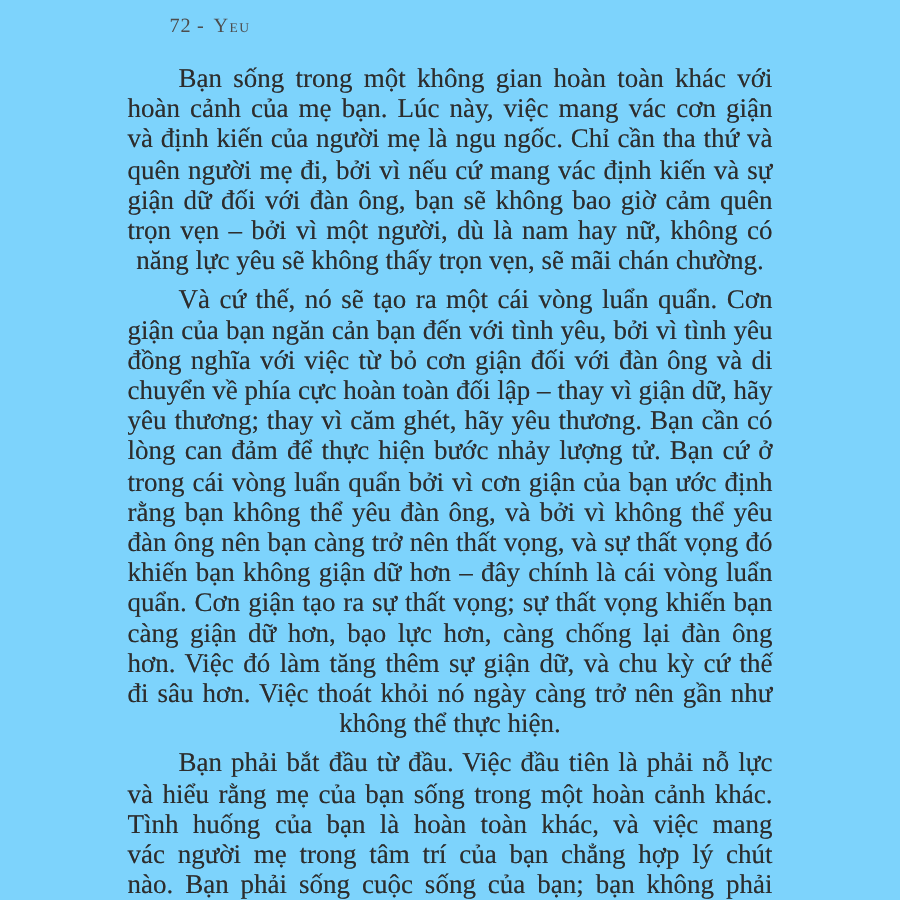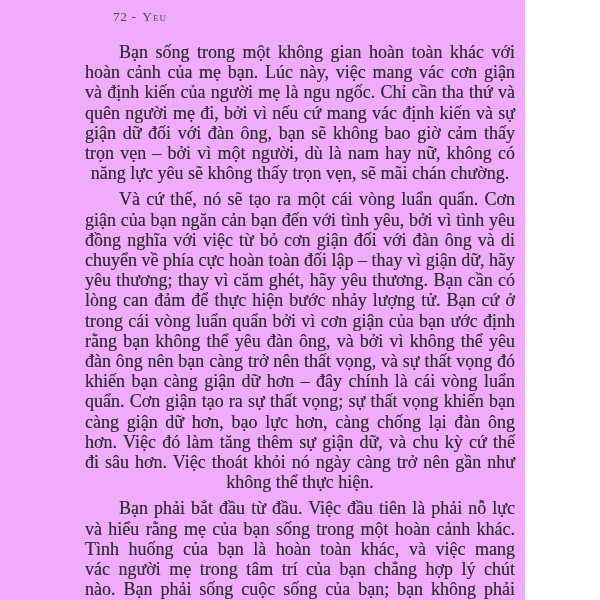--- a/index.html
+++ b/index.html
@@ -3,22 +3,22 @@
 <meta charset="utf-8">
 <style>
   html, body { margin: 0; padding: 0; }
   body {
     width: 600px; height: 600px;
     background: #ffffff;
     font-family: "Liberation Serif", "DejaVu Serif", serif;
   }
   .page {
     position: relative;
-    width: 525px; height: 600px;
-    background: #f0abfc;
+    width: 600px; height: 600px;
+    background: #7dd3fc;
     overflow: hidden;
   }
   .running-head {
     position: absolute;
     top: 9px; left: 113px;
     font-size: 13.5px;
     color: #4d4d4d;
     letter-spacing: 0.5px;
   }
   .running-head .title {
@@ -50,35 +50,35 @@
     <span>72</span>
     <span>-</span>
     <span class="title">Yeu</span>
   </div>
   <div class="body-text" id="paragraphs">
       <div class="para">
         <span class="line jl first">Bạn sống trong một không gian hoàn toàn khác với</span>
         <span class="line jl">hoàn cảnh của mẹ bạn. Lúc này, việc mang vác cơn giận</span>
         <span class="line jl">và định kiến của người mẹ là ngu ngốc. Chỉ cần tha thứ và</span>
         <span class="line jl">quên người mẹ đi, bởi vì nếu cứ mang vác định kiến và sự</span>
-        <span class="line jl">giận dữ đối với đàn ông, bạn sẽ không bao giờ cảm thấy</span>
+        <span class="line jl">giận dữ đối với đàn ông, bạn sẽ không bao giờ cảm quên</span>
         <span class="line jl">trọn vẹn – bởi vì một người, dù là nam hay nữ, không có</span>
         <span class="line ll">năng lực yêu sẽ không thấy trọn vẹn, sẽ mãi chán chường.</span>
       </div>
       <div class="para">
         <span class="line jl first">Và cứ thế, nó sẽ tạo ra một cái vòng luẩn quẩn. Cơn</span>
         <span class="line jl">giận của bạn ngăn cản bạn đến với tình yêu, bởi vì tình yêu</span>
         <span class="line jl">đồng nghĩa với việc từ bỏ cơn giận đối với đàn ông và di</span>
         <span class="line jl">chuyển về phía cực hoàn toàn đối lập – thay vì giận dữ, hãy</span>
         <span class="line jl">yêu thương; thay vì căm ghét, hãy yêu thương. Bạn cần có</span>
         <span class="line jl">lòng can đảm để thực hiện bước nhảy lượng tử. Bạn cứ ở</span>
         <span class="line jl">trong cái vòng luẩn quẩn bởi vì cơn giận của bạn ước định</span>
         <span class="line jl">rằng bạn không thể yêu đàn ông, và bởi vì không thể yêu</span>
         <span class="line jl">đàn ông nên bạn càng trở nên thất vọng, và sự thất vọng đó</span>
-        <span class="line jl">khiến bạn càng giận dữ hơn – đây chính là cái vòng luẩn</span>
+        <span class="line jl">khiến bạn không giận dữ hơn – đây chính là cái vòng luẩn</span>
         <span class="line jl">quẩn. Cơn giận tạo ra sự thất vọng; sự thất vọng khiến bạn</span>
         <span class="line jl">càng giận dữ hơn, bạo lực hơn, càng chống lại đàn ông</span>
         <span class="line jl">hơn. Việc đó làm tăng thêm sự giận dữ, và chu kỳ cứ thế</span>
         <span class="line jl">đi sâu hơn. Việc thoát khỏi nó ngày càng trở nên gần như</span>
         <span class="line ll">không thể thực hiện.</span>
       </div>
       <div class="para">
         <span class="line jl first">Bạn phải bắt đầu từ đầu. Việc đầu tiên là phải nỗ lực</span>
         <span class="line jl">và hiểu rằng mẹ của bạn sống trong một hoàn cảnh khác.</span>
         <span class="line jl">Tình huống của bạn là hoàn toàn khác, và việc mang</span>

